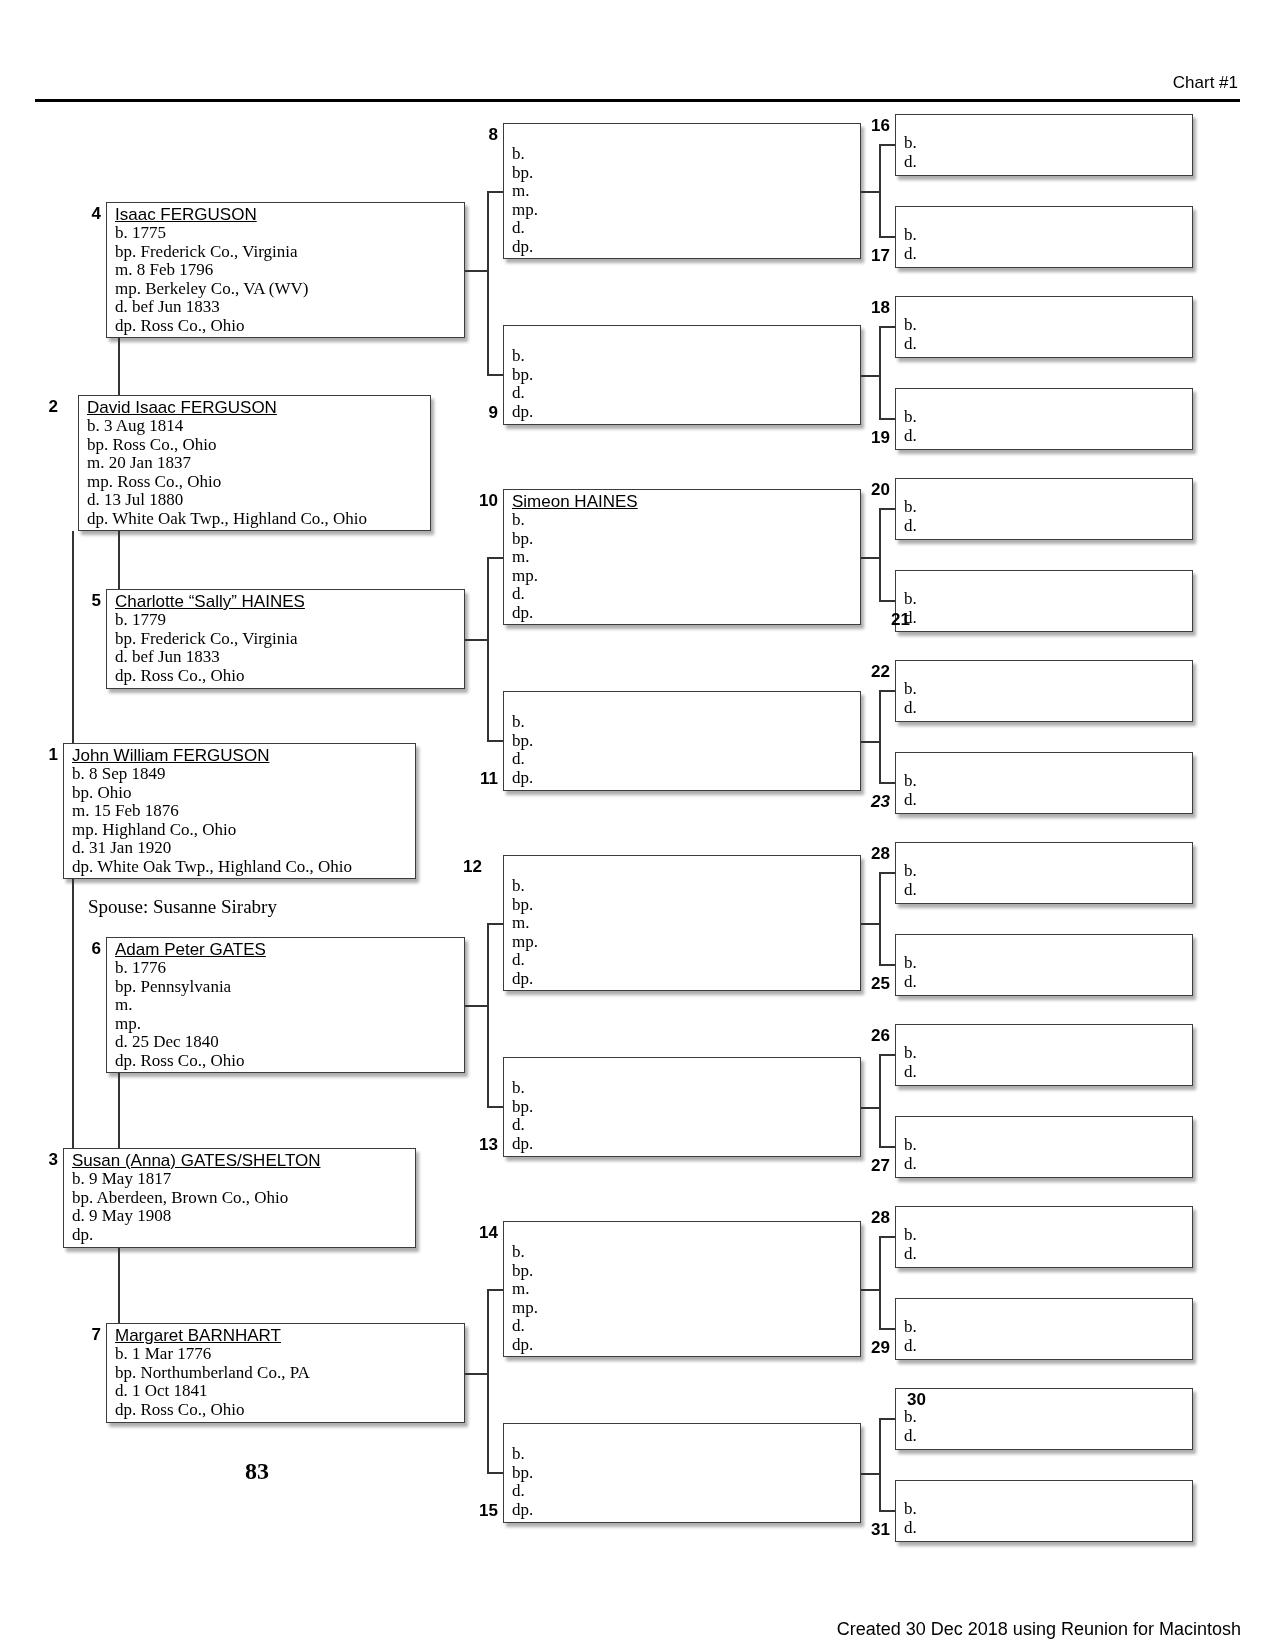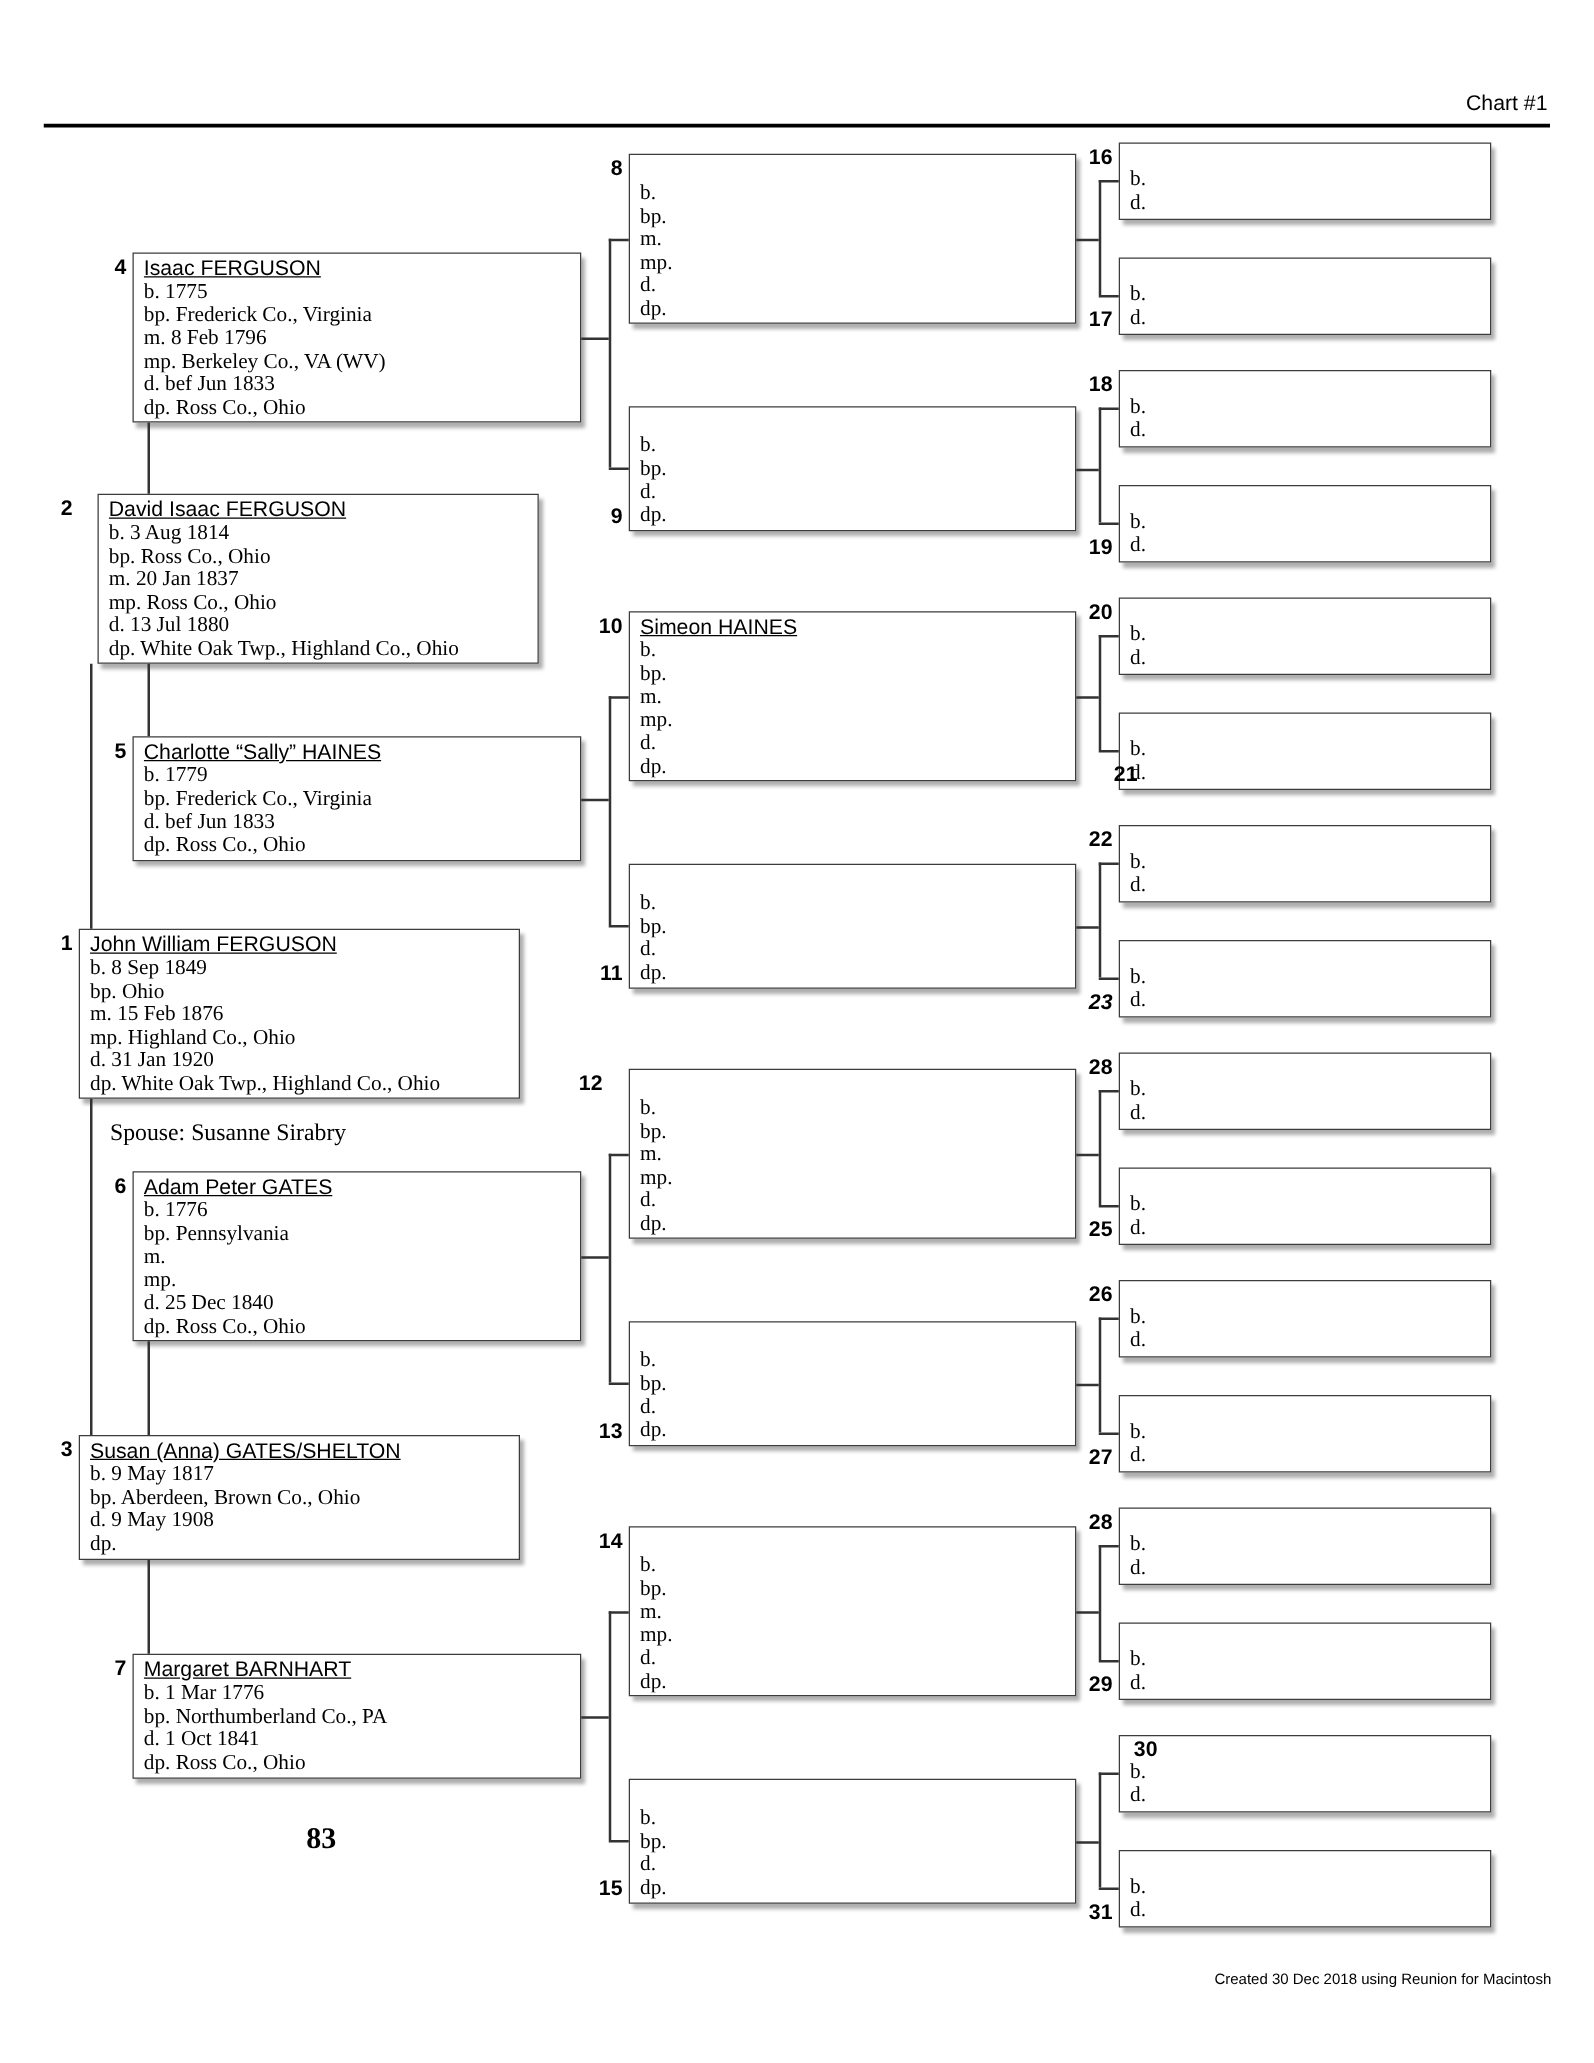--- a/index.html
+++ b/index.html
@@ -3,22 +3,22 @@
 <meta charset="utf-8">
 <style>
   html,body{margin:0;padding:0;background:#fff;}
   .page{position:relative;width:1275px;height:1650px;background:#ffffff;overflow:hidden;
         font-family:"Liberation Serif",serif;color:#000;}
   .page-title{position:absolute;left:35px;top:52px;font-family:"Liberation Sans",sans-serif;
         font-weight:bold;font-size:32px;letter-spacing:-0.5px;}
   .chart-label{position:absolute;top:73px;right:37px;font-family:"Liberation Sans",sans-serif;
         font-size:17px;}
   .title-rule{position:absolute;left:35px;top:99px;width:1205px;height:3px;background:#000;}
-  .footer{position:absolute;top:1576px;right:34px;font-family:"Liberation Sans",sans-serif;
-        font-size:12px;}
+  .footer{position:absolute;top:1619px;right:34px;font-family:"Liberation Sans",sans-serif;
+        font-size:18px;}
   .page-num{position:absolute;left:207px;top:1458px;width:100px;text-align:center;
         font-family:"Liberation Serif",serif;font-weight:bold;font-size:24px;}
   .spouse{position:absolute;left:88px;top:896px;font-family:"Liberation Serif",serif;font-size:19px;}
   .person-box{position:absolute;background:#fff;border:1.5px solid #3c3c3c;box-sizing:border-box;
         box-shadow:3px 4px 3px rgba(0,0,0,0.32);padding:2px 6px 2px 8px;}
   .person-name{font-family:"Liberation Sans",sans-serif;font-size:17px;line-height:19px;height:19px;
         white-space:nowrap;overflow:hidden;text-decoration:underline;}
   .person-line{font-family:"Liberation Serif",serif;font-size:17px;line-height:18.5px;
         white-space:nowrap;overflow:hidden;}
   .bd-wrap{display:flex;flex-direction:column;justify-content:flex-end;height:100%;

